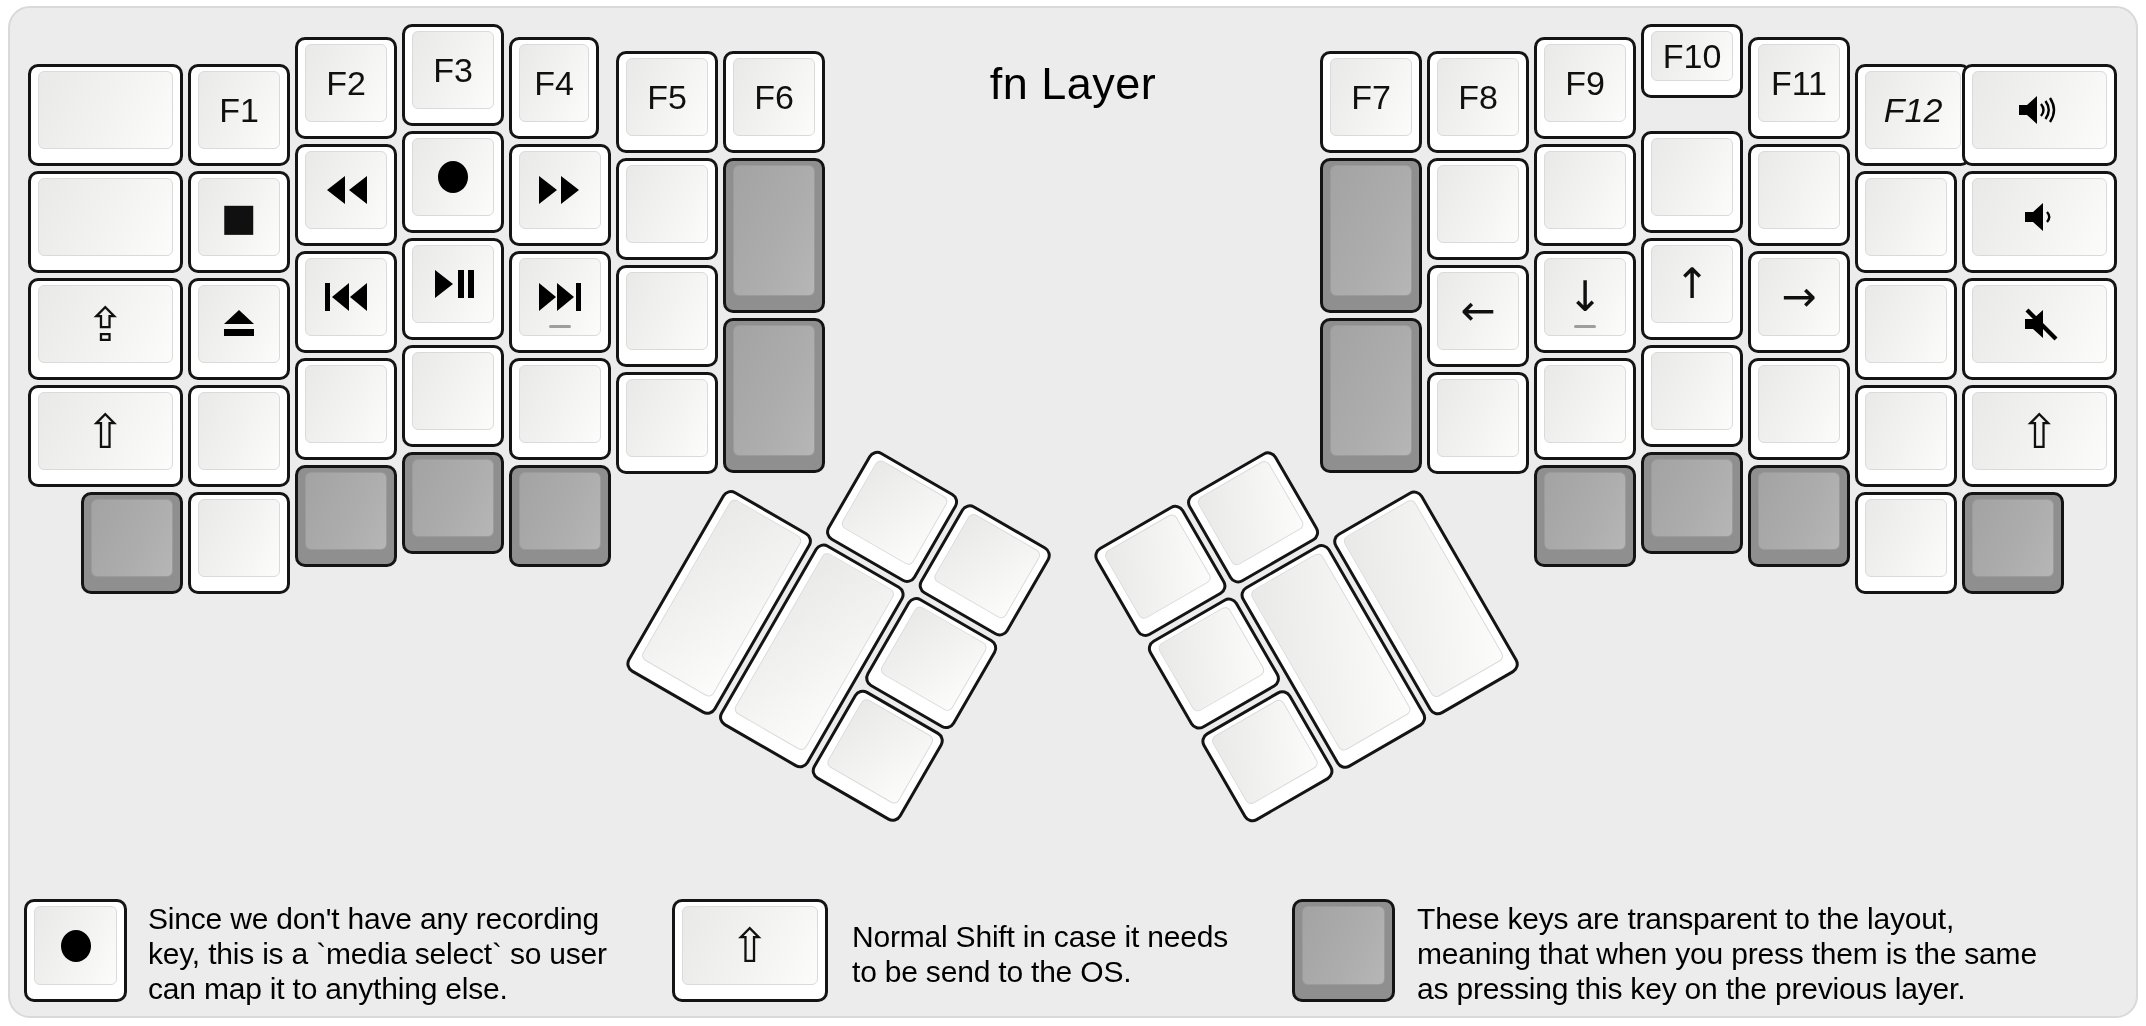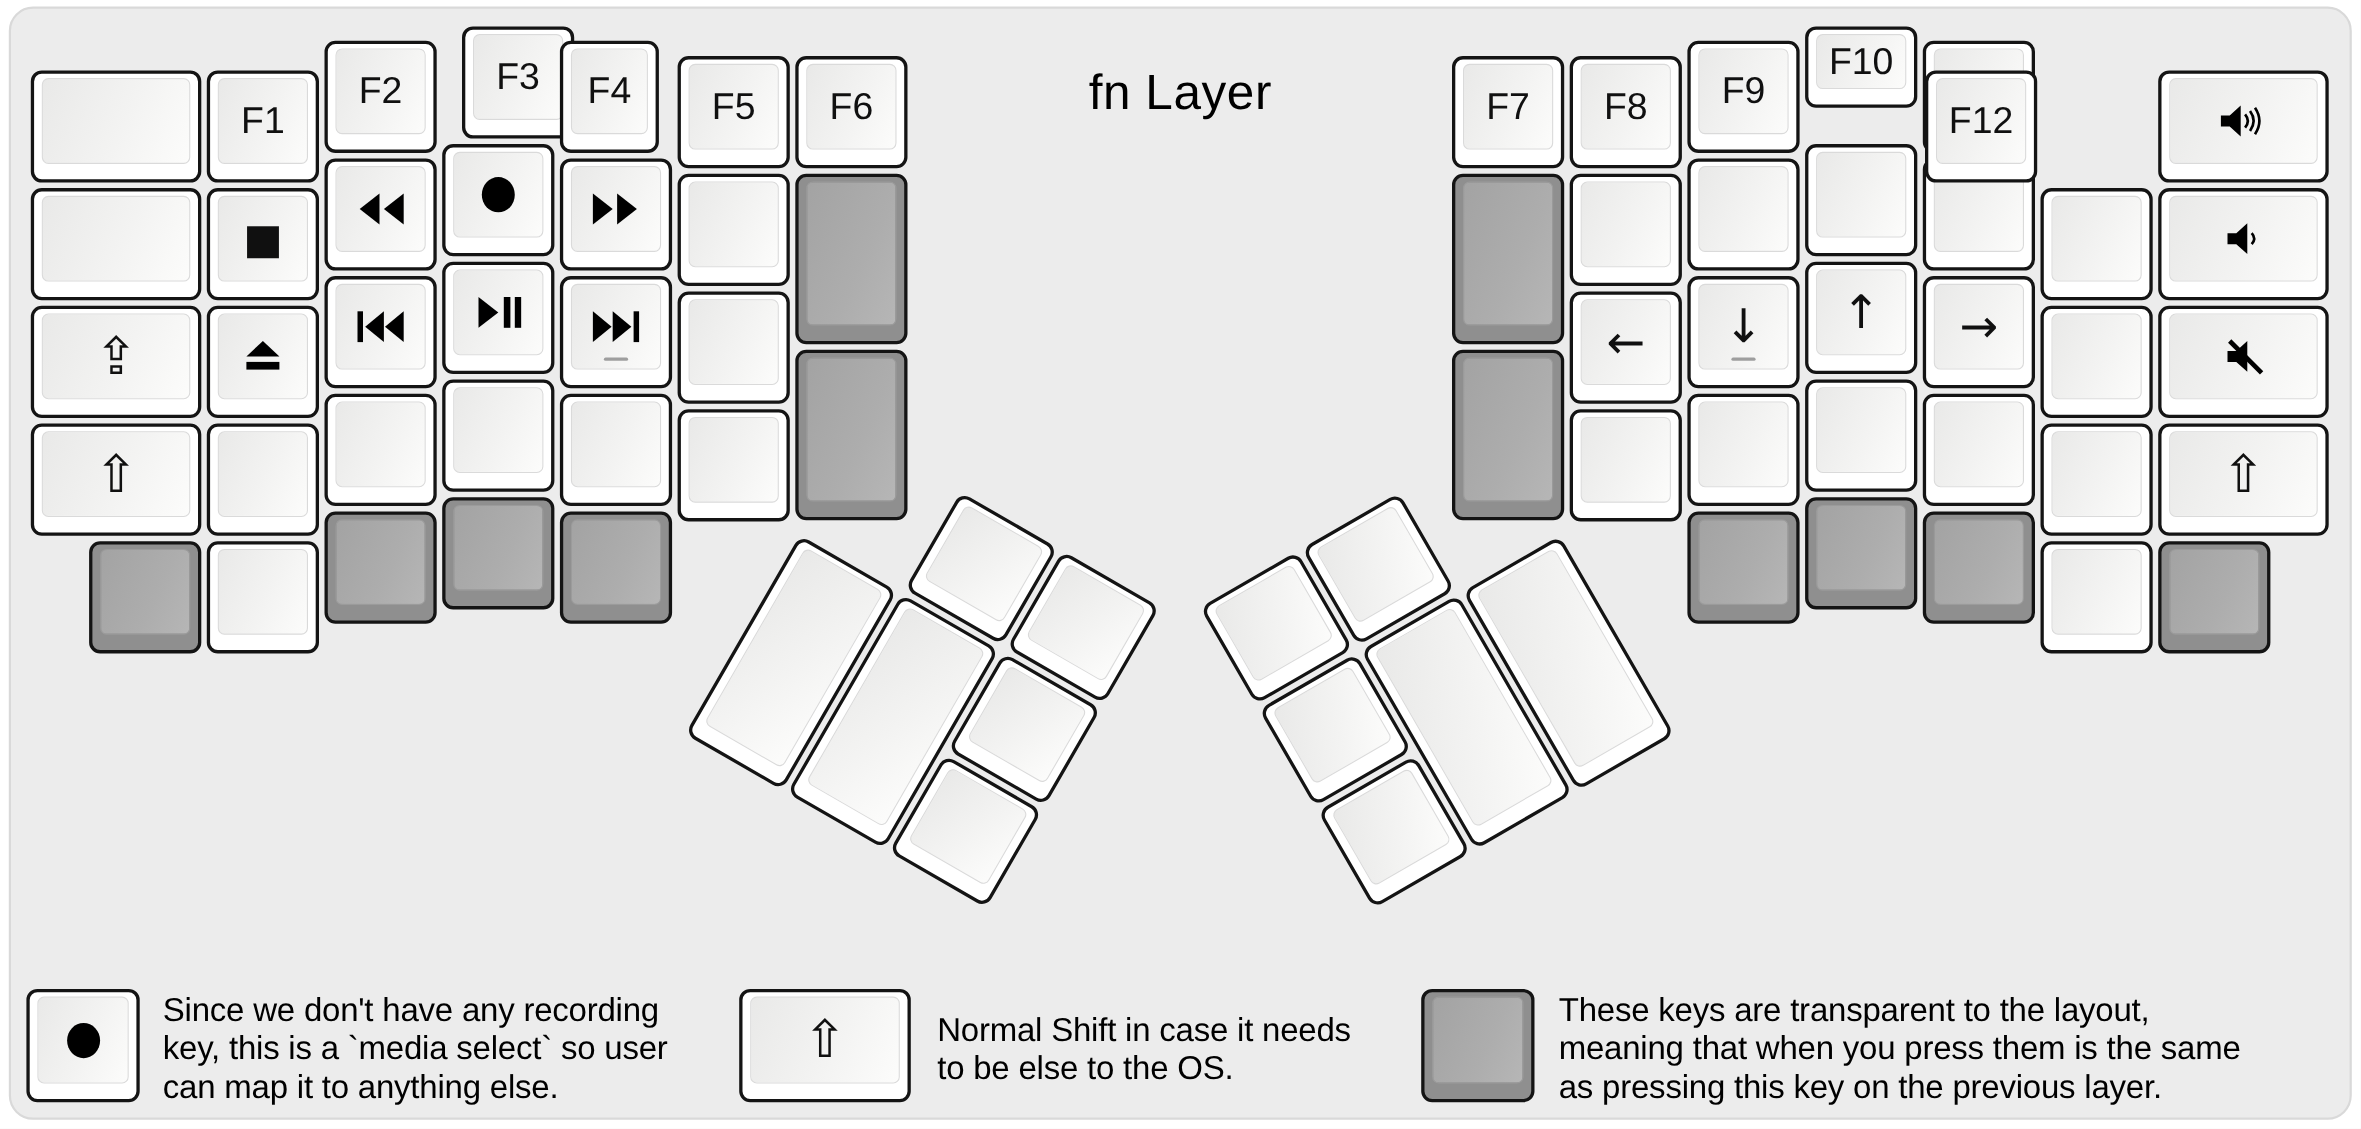--- a/index.html
+++ b/index.html
@@ -152,21 +152,21 @@
               <rect x="3" y="3" width="5" height="28"></rect>
               <path d="M27 3 V31 L10 17 Z"></path>
               <path d="M45 3 V31 L28 17 Z"></path>
             </svg>
           </span>
         </div>
       </div>
       <div class="key w" style="left: 295px; top: 358px; width: 102px; height: 102px;">
         <div class="top"></div>
       </div>
-      <div class="key w" style="left: 420px; top: 24px; width: 102px; height: 102px;">
+      <div class="key w" style="left: 402px; top: 24px; width: 102px; height: 102px;">
         <div class="top">
           <span class="klabel">F3</span>
         </div>
       </div>
       <div class="key w" style="left: 402px; top: 131px; width: 102px; height: 102px;">
         <div class="top">
           <span class="kicon">
             <svg width="38" height="38" viewBox="0 0 38 38">
               <ellipse cx="19" cy="19" rx="15" ry="16"></ellipse>
             </svg>
@@ -326,21 +326,21 @@
         <div class="top"></div>
       </div>
       <div class="key w" style="left: 1748px; top: 251px; width: 102px; height: 102px;">
         <div class="top">
           <span class="kglyph g-arrow">→</span>
         </div>
       </div>
       <div class="key w" style="left: 1748px; top: 358px; width: 102px; height: 102px;">
         <div class="top"></div>
       </div>
-      <div class="key w" style="left: 1750px; top: 64px; width: 102px; height: 102px;">
+      <div class="key w" style="left: 1855px; top: 64px; width: 116px; height: 102px; font-style: italic;">
         <div class="top">
           <span class="klabel">F12</span>
         </div>
       </div>
       <div class="key w" style="left: 1855px; top: 171px; width: 102px; height: 102px;">
         <div class="top"></div>
       </div>
       <div class="key w" style="left: 1855px; top: 278px; width: 102px; height: 102px;">
         <div class="top"></div>
       </div>
@@ -461,21 +461,21 @@
 key, this is a `media select` so user
 can map it to anything else.</div>
       </div>
       <div>
         <div class="key w" style="left: 672px; top: 899px; width: 156px; height: 103px;">
           <div class="top">
             <span class="kglyph g-big">⇧</span>
           </div>
         </div>
         <div class="legend-text" style="left: 852px; top: 919px; width: 560px;">Normal Shift in case it needs
-to be else to the OS.</div>
+to be send to the OS.</div>
       </div>
       <div>
         <div class="key g" style="left: 1292px; top: 899px; width: 103px; height: 103px;">
           <div class="top"></div>
         </div>
         <div class="legend-text" style="left: 1417px; top: 901px; width: 760px;">These keys are transparent to the layout,
 meaning that when you press them is the same
 as pressing this key on the previous layer.</div>
       </div>
     </div>

